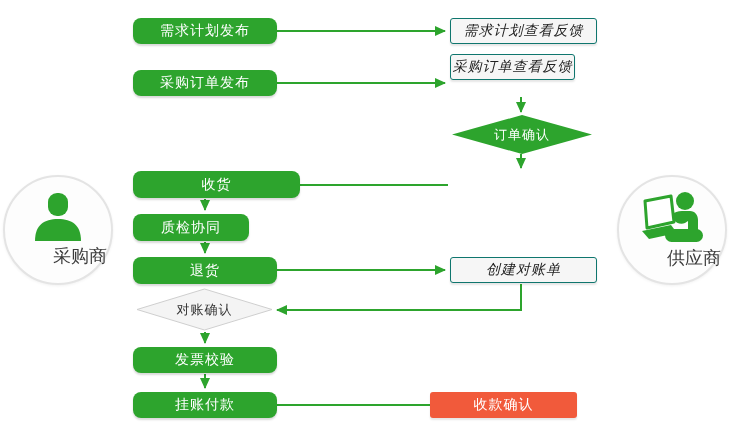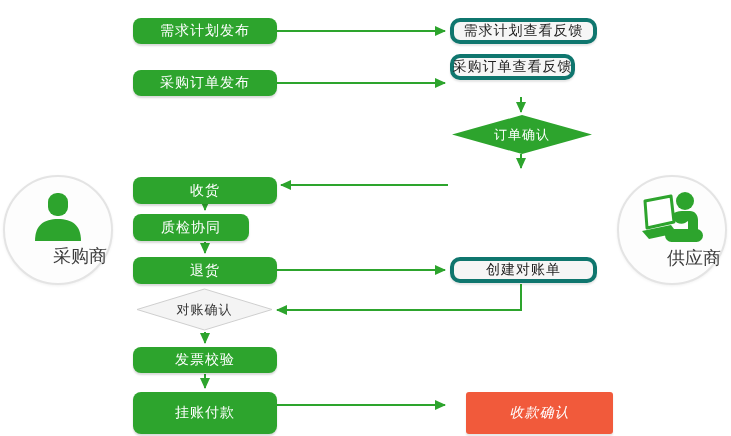--- a/index.html
+++ b/index.html
@@ -10,22 +10,22 @@
   .node {
     position:absolute; z-index:2;
     display:flex; align-items:center; justify-content:center;
     font-size:14px; letter-spacing:1px; white-space:nowrap;
   }
   .node.green {
     background:#2da42d; color:#fff; border-radius:8px;
     box-shadow:0 2px 2px rgba(0,0,0,0.15);
   }
   .node.gray {
-    background:#f6f6f6; border:4px solid #0f766e; color:#222;
-    border-radius:10px; box-shadow:0 2px 2px rgba(0,0,0,0.10);
+    background:#f6f6f6; border:1px solid #0f766e; color:#222;
+    border-radius:3px; box-shadow:0 2px 2px rgba(0,0,0,0.10);font-style:italic;
   }
   .node.red {
     background:#f15a3b; color:#fff; border-radius:3px;
     box-shadow:0 2px 2px rgba(0,0,0,0.10);
   }
   .diamond { position:absolute; z-index:2; }
   .diamond > svg { position:absolute; left:0; top:0; width:100%; height:100%; display:block; }
   .diamond .dlabel {
     position:absolute; inset:0; display:flex; align-items:center; justify-content:center;
     font-size:13px; letter-spacing:1px; white-space:nowrap;
@@ -81,30 +81,30 @@
       <path d="M1,40 L30,34 L36,42 L8,48 Z" fill="#2da42d"></path>
       <circle cx="44" cy="10" r="9" fill="#2da42d"></circle>
       <path d="M31,24 C33,21 37,20 41,20 L49,20 C54,20 57,24 57,29 L57,40 L47,40 L47,30 L44,32 C40,34 35,32 33,29 Z" fill="#2da42d"></path>
       <rect x="24" y="38" width="38" height="13" rx="6.5" fill="#2da42d"></rect>
     </svg>
     <div class="alabel">供应商</div>
   </div>
 
   <div class="node green" style="left:133px; top:18px;  width:144px; height:26px;">需求计划发布</div>
   <div class="node green" style="left:133px; top:70px;  width:144px; height:26px;">采购订单发布</div>
-  <div class="node green" style="left:133px; top:177px; width:144px; height:27px;">收货</div>
+  <div class="node green" style="left:133px; top:171px; width:167px; height:27px;">收货</div>
   <div class="node green" style="left:133px; top:214px; width:116px; height:27px;">质检协同</div>
   <div class="node green" style="left:133px; top:257px; width:144px; height:27px;">退货</div>
   <div class="node green" style="left:133px; top:347px; width:144px; height:26px;">发票校验</div>
-  <div class="node green" style="left:133px; top:392px; width:144px; height:42px;">挂账付款</div>
+  <div class="node green" style="left:133px; top:392px; width:144px; height:26px;">挂账付款</div>
 
   <div class="node gray" style="left:450px; top:18px;  width:147px; height:26px;">需求计划查看反馈</div>
   <div class="node gray" style="left:450px; top:54px;  width:125px; height:26px;">采购订单查看反馈</div>
   <div class="node gray" style="left:450px; top:257px; width:147px; height:26px;">创建对账单</div>
-  <div class="node red" style="left:466px; top:392px; width:147px; height:42px;font-style:italic;">收款确认</div>
+  <div class="node red" style="left:430px; top:392px; width:147px; height:26px;">收款确认</div>
 
   <div class="diamond green-d" style="left:452px; top:115px; width:140px; height:39px;">
     <svg viewBox="0 0 140 39" preserveAspectRatio="none">
       <polygon points="70,0 140,19.5 70,39 0,19.5" fill="#2da42d"></polygon>
     </svg>
     <span class="dlabel">订单确认</span>
   </div>
 
   <div class="diamond gray-d" style="left:135px; top:288px; width:139px; height:43px;">
     <svg viewBox="0 0 139 43" preserveAspectRatio="none">

